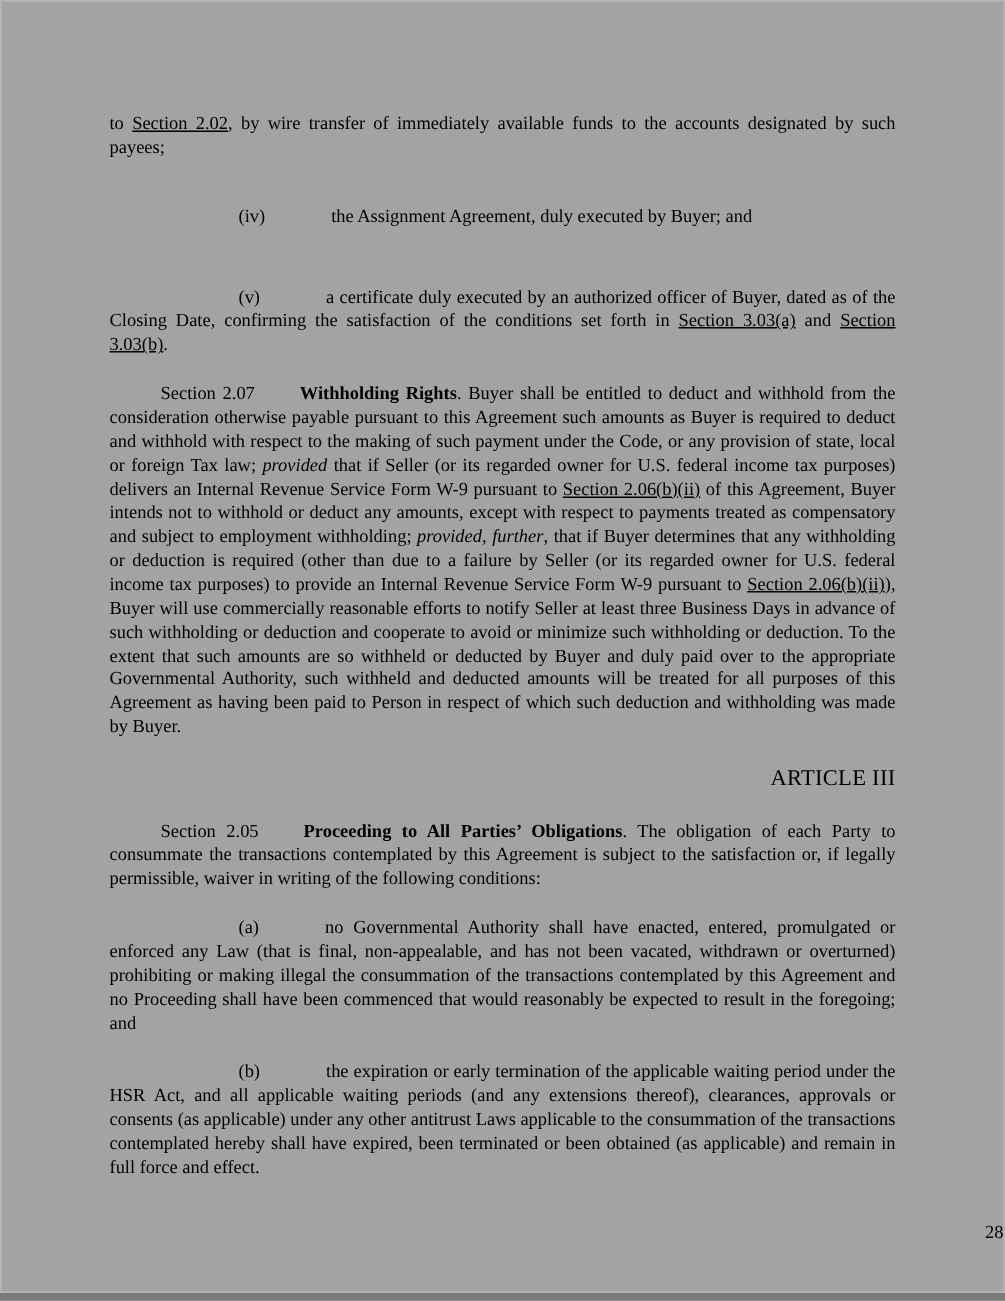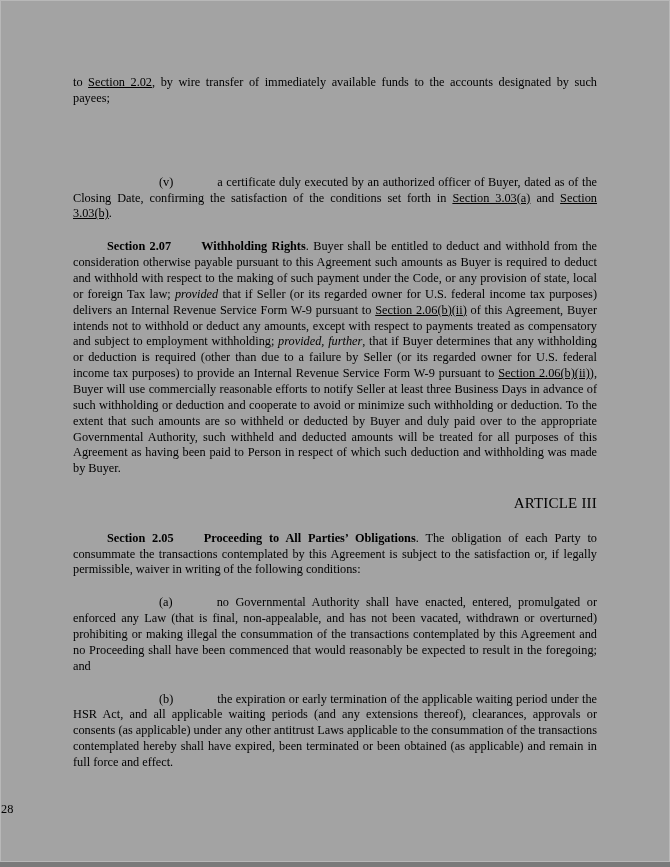--- a/index.html
+++ b/index.html
@@ -33,52 +33,53 @@
     text-align: justify;
     color: #000;
     hyphens: none;
   }
   .sp-med { height: 17px; }
   .sp-large { height: 30px; }
   .sp-xl { height: 38px; }
   .indent-first { text-indent: 34px; }
   .indent-deep { text-indent: 86px; }
   .u { text-decoration: underline; }
-  .b { font-weight: bold; margin-top: 36px; }
+  .b { font-weight: normal; margin-top: 36px; }
   .i { font-style: italic; }
   .bu { font-weight: bold; }
   .tab-wide { display: inline-block; width: 44px; }
   .tab-sm { display: inline-block; width: 30px; }
   .article-head {
     text-align: right;
     font-weight: normal;
     font-size: 15px;
     line-height: 1.3;
     letter-spacing: 0.2px;
   }
   .pagenum {
     position: absolute;
-    bottom: 44px;
+    bottom: 32px;
     left: 0;
     width: 100%;
-    text-align: left;
+    text-align: right;
     font-size: 12.3px;
     color: #000;
   }
 </style>
 </head>
 <body>
 
 <div class="page">
   <div class="content">
 
     <p><span>to </span><span class="u">Section 2.02</span><span>, by wire transfer of immediately available funds to the accounts designated by such payees;</span></p>
 
     <div class="sp-large"></div>
 
+    <p class="indent-deep"><span>(iv)</span><span class="tab-wide"></span><span>the Assignment Agreement, duly executed by Buyer; and</span></p>
 
     <div class="sp-xl"></div>
 
     <p class="indent-deep"><span>(v)</span><span class="tab-wide"></span><span>a certificate duly executed by an authorized officer of Buyer, dated as of the Closing Date, confirming the satisfaction of the conditions set forth in </span><span class="u">Section 3.03(a)</span><span> and </span><span class="u">Section 3.03(b)</span><span>.</span></p>
 
     <div class="sp-med"></div>
 
     <p class="indent-first"><span class="b">Section 2.07</span><span class="tab-sm"></span><span class="bu">Withholding Rights</span><span>. Buyer shall be entitled to deduct and withhold from the consideration otherwise payable pursuant to this Agreement such amounts as Buyer is required to deduct and withhold with respect to the making of such payment under the Code, or any provision of state, local or foreign Tax law; </span><span class="i">provided</span><span> that if Seller (or its regarded owner for U.S. federal income tax purposes) delivers an Internal Revenue Service Form W-9 pursuant to </span><span class="u">Section 2.06(b)(ii)</span><span> of this Agreement, Buyer intends not to withhold or deduct any amounts, except with respect to payments treated as compensatory and subject to employment withholding; </span><span class="i">provided, further</span><span>, that if Buyer determines that any withholding or deduction is required (other than due to a failure by Seller (or its regarded owner for U.S. federal income tax purposes) to provide an Internal Revenue Service Form W-9 pursuant to </span><span class="u">Section 2.06(b)(ii)</span><span>), Buyer will use commercially reasonable efforts to notify Seller at least three Business Days in advance of such withholding or deduction and cooperate to avoid or minimize such withholding or deduction. To the extent that such amounts are so withheld or deducted by Buyer and duly paid over to the appropriate Governmental Authority, such withheld and deducted amounts will be treated for all purposes of this Agreement as having been paid to Person in respect of which such deduction and withholding was made by Buyer.</span></p>
 
     <div class="sp-med"></div>

